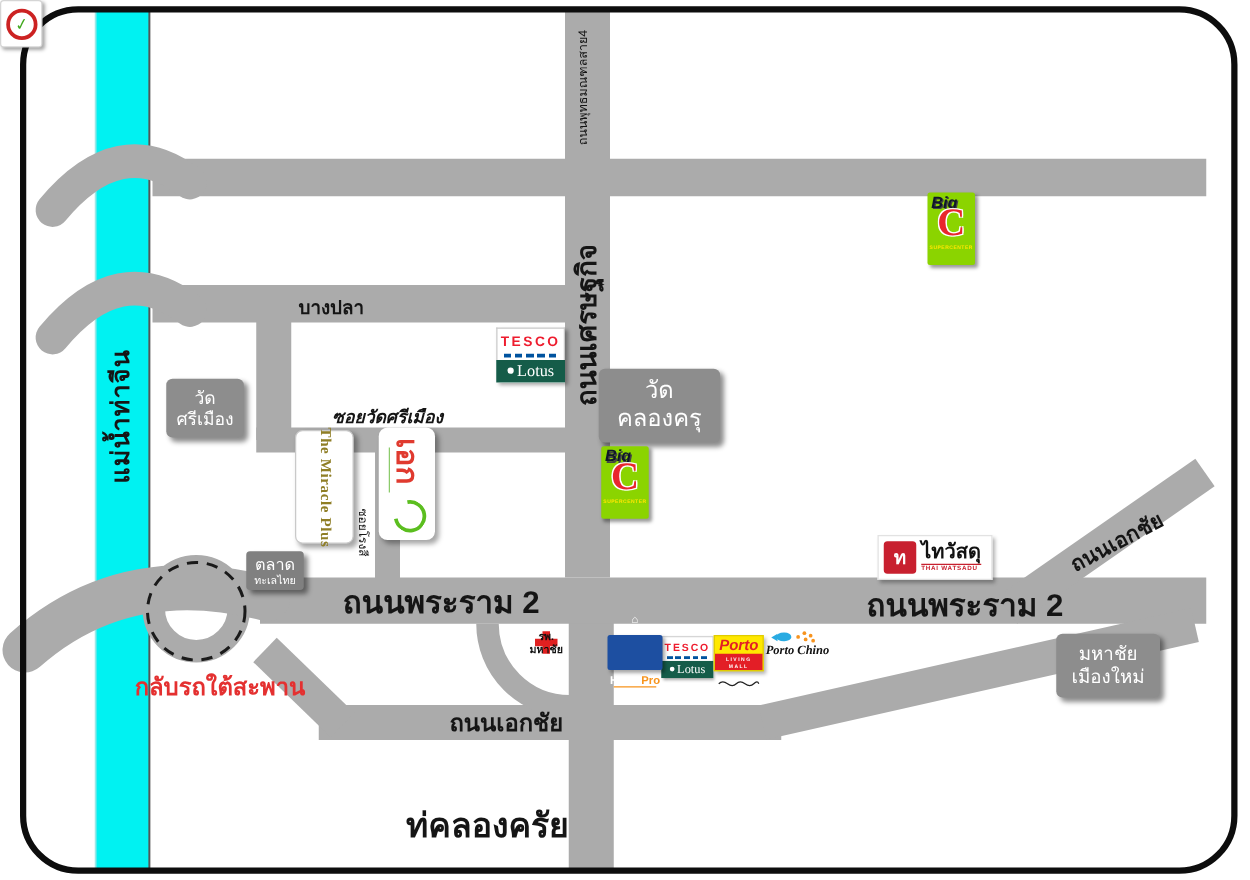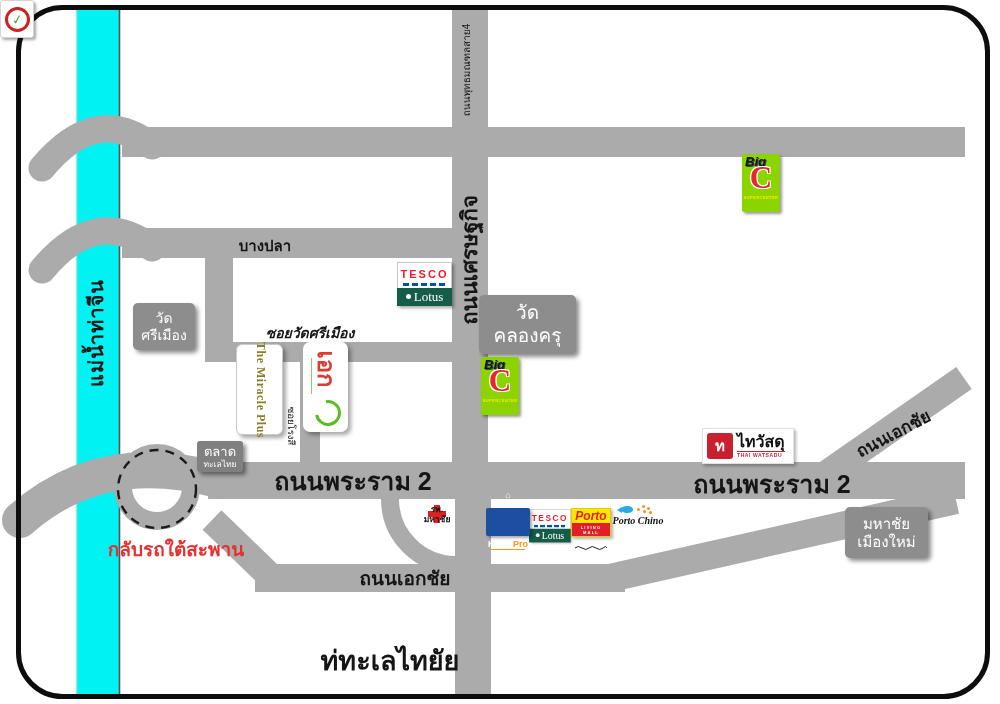--- a/index.html
+++ b/index.html
@@ -164,21 +164,21 @@
   <div class="lbl rot-cw" style="left:291px;top:426px;font-size:9.5px;font-weight:normal;">ซอยโรงสี</div>
 
   <div class="lbl" style="left:353px;top:481px;font-size:25px;">ถนนพระราม 2</div>
 
   <div class="lbl" style="left:772px;top:484px;font-size:25px;">ถนนพระราม 2</div>
 
   <div class="lbl rot-ek" style="left:893px;top:433px;font-size:17px;">ถนนเอกชัย</div>
 
   <div class="lbl" style="left:405px;top:578px;font-size:19px;">ถนนเอกชัย</div>
 
-  <div class="lbl" style="left:390px;top:660px;font-size:27px;">ท่ทะเลไทยัย</div>
+  <div class="lbl" style="left:390px;top:660px;font-size:27px;">ท่คลองครัย</div>
 
   <div class="lbl uturn" style="left:176px;top:549px;">กลับรถใต้สะพาน</div>
 
   <div class="place" style="left:133px;top:303px;width:62px;height:47px;font-size:14px;">
     <span>วัด</span>
     <span>ศรีเมือง</span>
   </div>
 
   <div class="place" style="left:479px;top:295px;width:97px;height:59px;font-size:19px;">
     <span>วัด</span>

